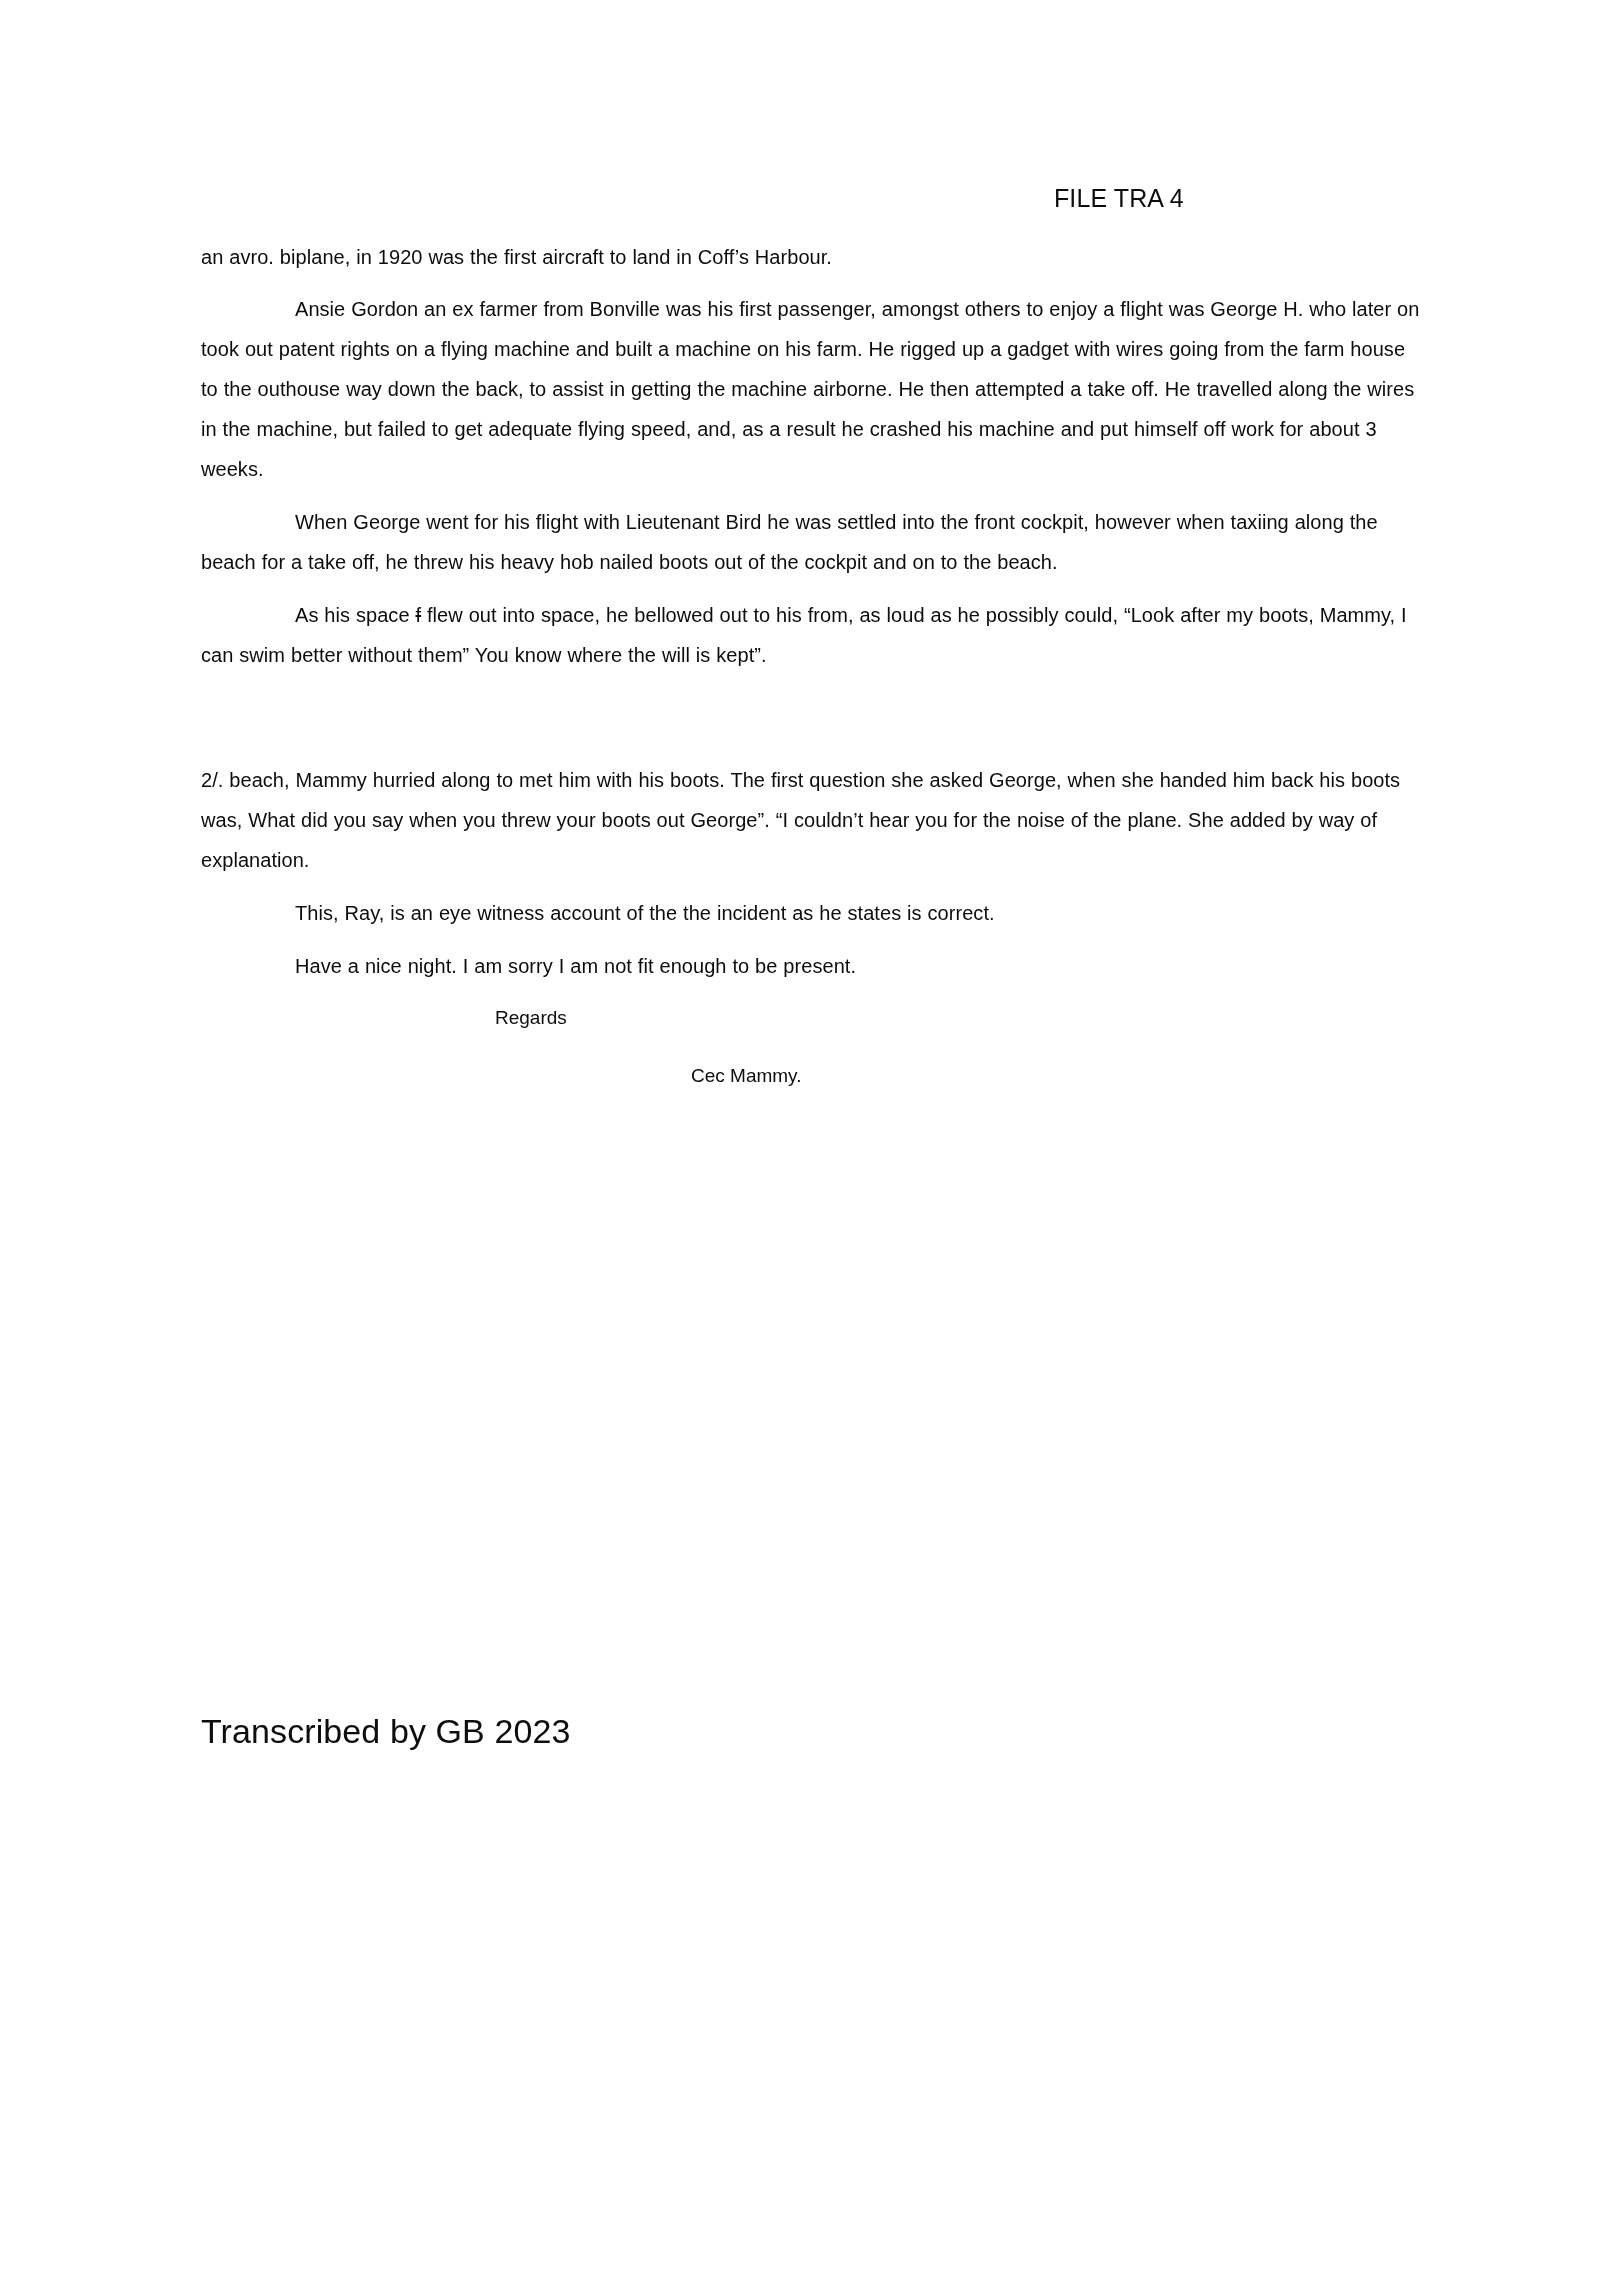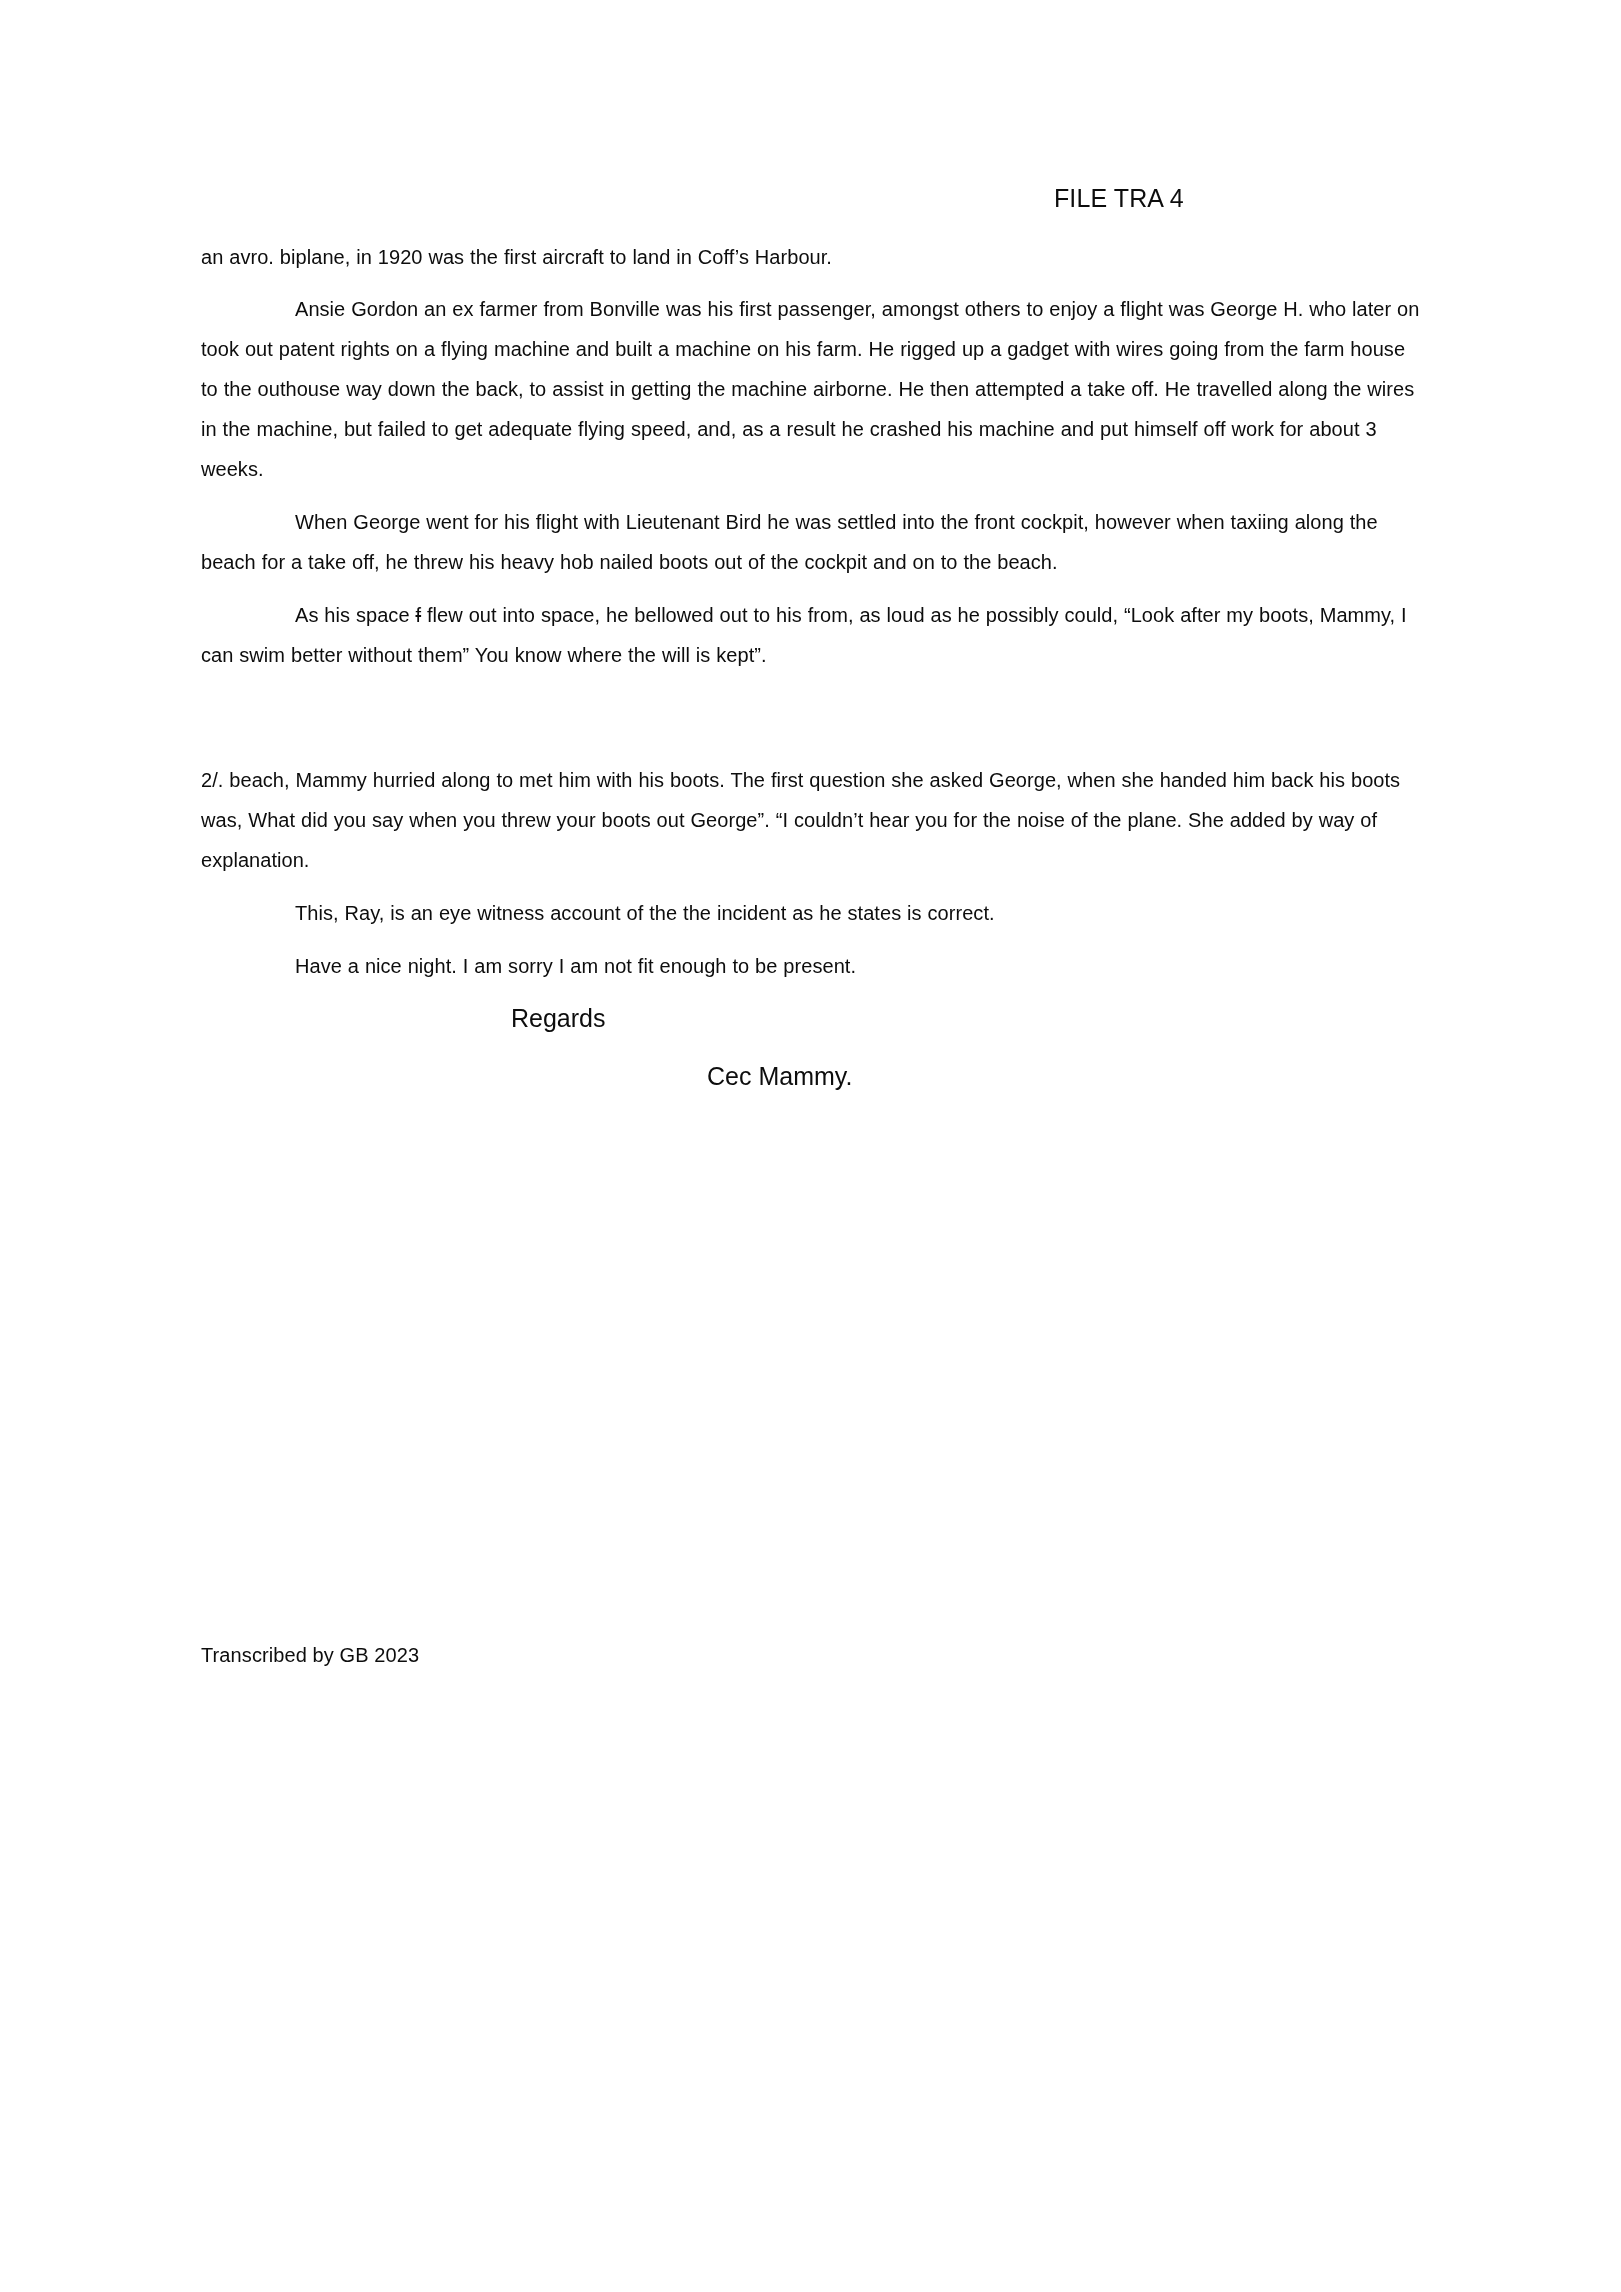--- a/index.html
+++ b/index.html
@@ -49,32 +49,32 @@
   }
   p.para.noindent {
     text-indent: 0;
   }
   .struck {
     text-decoration: line-through;
     text-decoration-thickness: 1.7px;
   }
   .gap-large { height: 73px; }
   .closing {
-    font-size: 25px;
+    font-size: 19px;
     line-height: 40px;
-    margin: 16px;
+    margin: 0;
     white-space: pre;
   }
   .closing.regards { padding-left: 294px; margin-top: 2px; }
   .closing.signature { padding-left: 490px; margin-top: 17.6px; }
   .footer {
     position: absolute;
     left: 201px;
-    top: 1645px;
-    font-size: 20px;
+    top: 1714px;
+    font-size: 34px;
     line-height: 1.0;
     letter-spacing: 0.1px;
   }
 </style>
 </head>
 <body>
 
 <div class="page">
 
   <div class="content">

